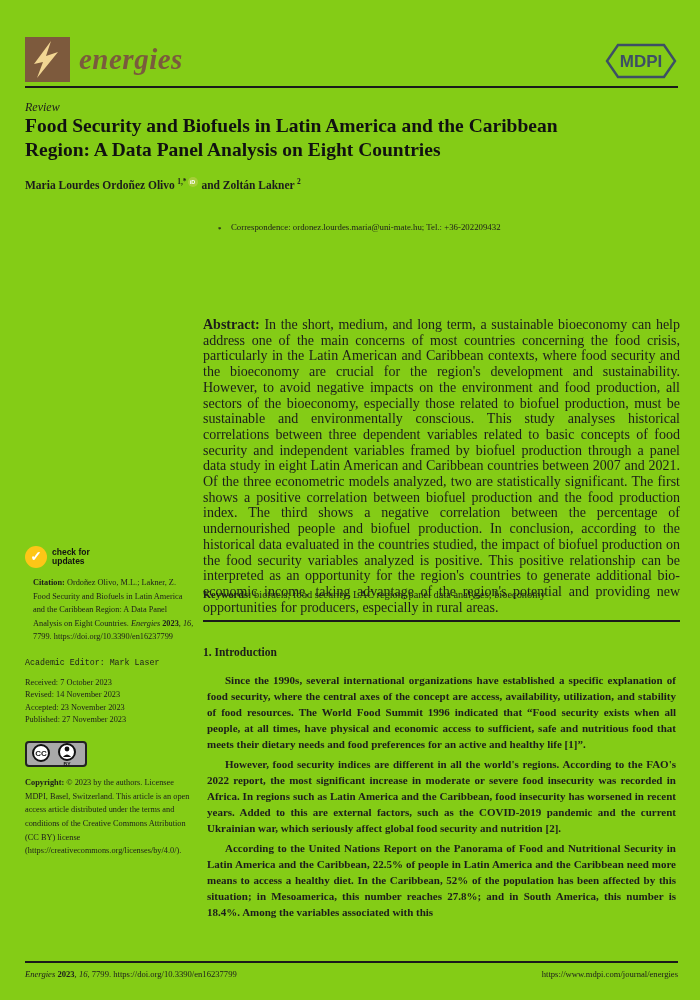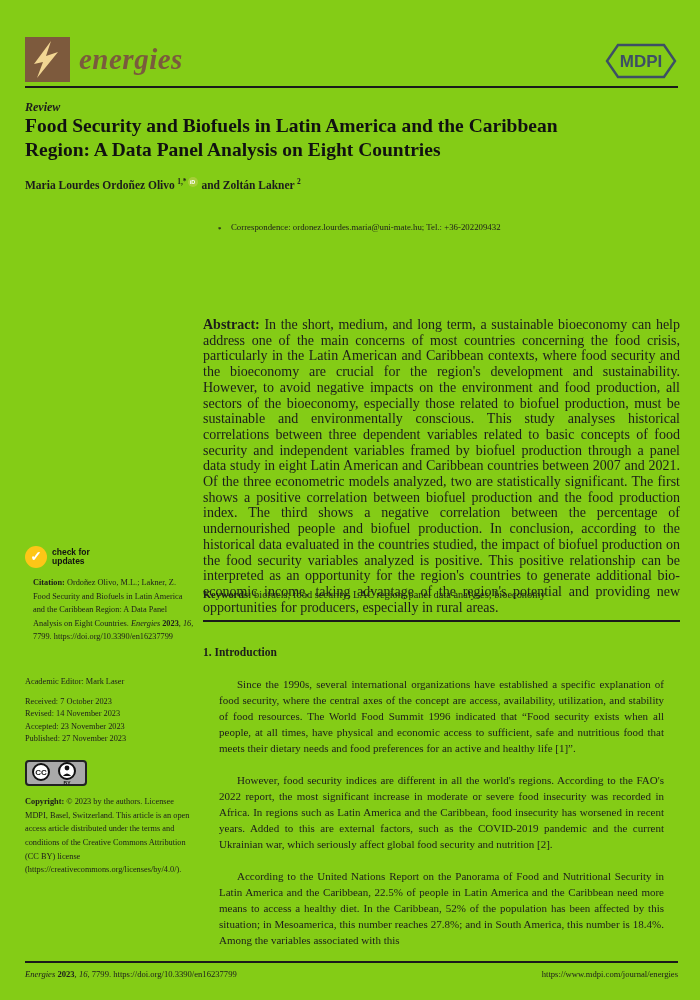--- a/index.html
+++ b/index.html
@@ -6,51 +6,51 @@
   .page{position:relative;width:700px;height:1000px;background:#84cc16;margin:0 auto;
         font-family:"Liberation Serif","DejaVu Serif",serif;color:#1c1c1c;overflow:hidden;}
   
   .jheader{position:absolute;left:25px;top:37px;right:22px;height:48px;}
   .jlogo{position:absolute;left:0;top:0;display:flex;align-items:center;gap:9px;}
   .jlogo-sq{width:45px;height:45px;background:#7d5a3d;display:flex;align-items:center;justify-content:center;}
   .jname{font-size:29px;font-style:italic;font-weight:600;color:#7a5b3d;letter-spacing:.5px;}
   .mdpi{position:absolute;right:0;top:5px;}
   .hrule{position:absolute;left:25px;top:86px;width:653px;height:2px;background:#1a1a1a;}
   
-  .review{position:absolute;left:25px;top:100px;font-size:12px;font-style:italic;font-weight:bold;}
+  .review{position:absolute;left:25px;top:100px;font-size:12px;font-style:italic;}
   .title{position:absolute;left:25px;top:114px;width:660px;margin:0;font-size:19.5px;line-height:23.5px;
          font-weight:bold;color:#111;}
   .authors{position:absolute;left:25px;top:177px;font-size:11.5px;font-weight:bold;}
   .authors sup{font-size:7.5px;font-weight:bold;}
   .orcid{display:inline-block;width:10px;height:10px;border-radius:50%;background:#a6ce39;color:#fff;
          font-size:5.5px;font-family:"Liberation Sans",sans-serif;text-align:center;line-height:10px;
          vertical-align:super;margin:0 1px;}
   
   .affils{position:absolute;left:218px;top:222px;width:462px;font-size:8.8px;line-height:11.4px;}
   .aff-row{display:flex;}
   .aff-marker{flex:0 0 13px;font-size:6.8px;padding-top:1px;font-weight:bold;}
   .aff-text{flex:1;text-align:justify;}
   
   .abstract{position:absolute;left:203px;top:317px;width:477px;font-size:14px;line-height:15.7px;text-align:justify;}
   .b{font-weight:bold;}
   .keywords{position:absolute;left:203px;top:589px;width:477px;font-size:10.4px;}
   .kdiv{position:absolute;left:203px;top:620px;width:477px;height:1.5px;background:#1a1a1a;}
   
   .maintext{position:absolute;left:203px;top:644px;width:477px;font-size:11px;line-height:16px;text-align:justify;}
   .sechead{font-weight:bold;font-size:11.5px;margin:0 0 12px 0;text-align:left;}
-  .maintext p{margin:16px;text-indent:18px;}
+  .maintext p{margin:4px;text-indent:18px;font-weight:bold;}
   
   .sidebar{position:absolute;left:25px;top:546px;width:170px;font-size:8.3px;line-height:13.6px;}
   .upd{display:flex;align-items:center;gap:5px;cursor:pointer;}
   .upd-circle{width:22px;height:22px;border-radius:50%;background:#fdc617;color:#fff;display:flex;
               align-items:center;justify-content:center;font-size:14px;font-weight:bold;}
   .upd-label{font-family:"Liberation Sans",sans-serif;font-weight:bold;font-size:8.5px;line-height:9.5px;color:#111;}
   .cite{margin-top:8px;margin-left:8px;}
   .it{font-style:italic;}
-  .editor{margin-top:31px;}
+  .editor{margin-top:12px;font-family:Liberation Mono, monospace;}
   .dates{margin-top:7px;line-height:12.5px;}
   .ccbadge{margin-top:14px;}
   .copyright{margin-top:5px;}
   
   .frule{position:absolute;left:25px;top:961px;width:653px;height:1.5px;background:#1a1a1a;}
   .footer{position:absolute;left:25px;top:969px;width:653px;font-size:8.6px;display:flex;justify-content:space-between;}
 </style>
 </head>
 <body>
 

